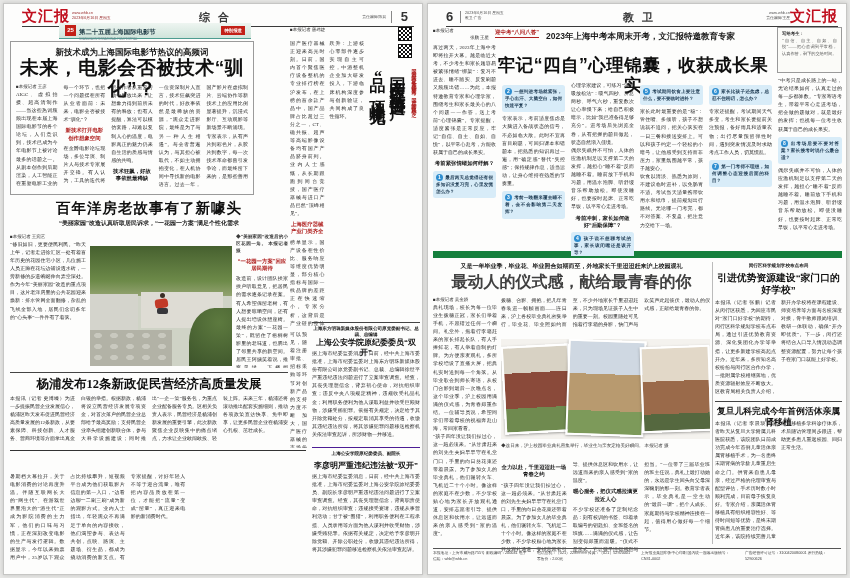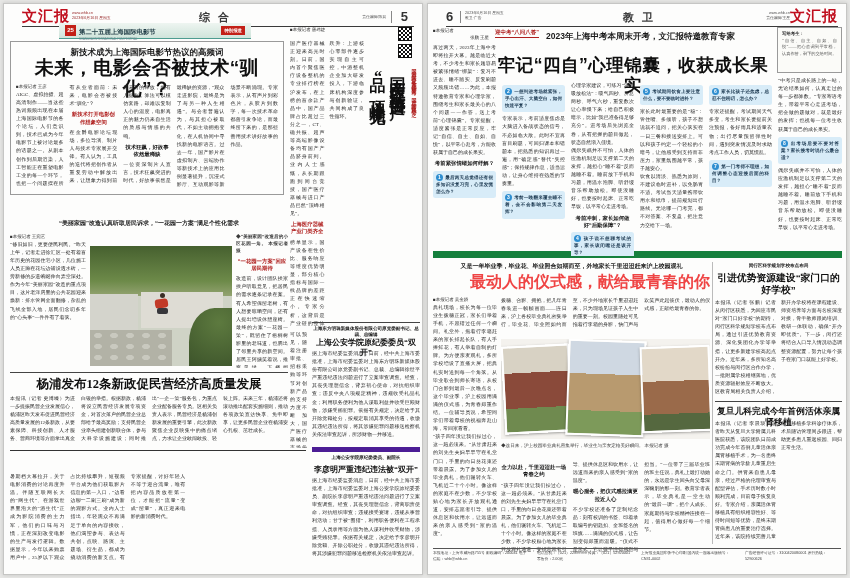--- a/index.html
+++ b/index.html
@@ -20,21 +20,21 @@
   .rh{font:bold 5.4px/1.35 "Liberation Sans",sans-serif;color:#b0201f;text-align:center;margin:3px 0;}
   .bh{font:bold 5.4px/1.35 "Liberation Sans",sans-serif;color:#151515;text-align:center;margin:3px 0;}
   .cap{font:4.6px/1.5 "Liberation Serif",serif;color:#3a3a3a;text-align:justify;}
   .kick{font:bold 8.5px/1.35 "Liberation Sans",sans-serif;color:#1c1c1c;text-align:center;}
   .deck{font:bold 6px/1.3 "Liberation Sans",sans-serif;color:#222;text-align:center;}
   .h-a{font:900 19px/1.1 "Liberation Sans",sans-serif;color:#0f0f0f;text-align:center;letter-spacing:.5px;}
   .h-b{font:900 14.5px/1.15 "Liberation Serif",serif;color:#101010;text-align:center;letter-spacing:1px;}
   .h-c{font:900 12.5px/1.15 "Liberation Serif",serif;color:#101010;text-align:center;}
   .h-d{font:900 10.5px/1.2 "Liberation Serif",serif;color:#101010;text-align:center;}
   .h-e{font:900 17.5px/1.15 "Liberation Sans",sans-serif;color:#0f0f0f;text-align:center;letter-spacing:.5px;}
-  .h-f{font:900 16px/1.15 "Liberation Sans",sans-serif;color:#ef4444;text-align:right;}
+  .h-f{font:900 16px/1.15 "Liberation Sans",sans-serif;color:#404040;text-align:center;}
   .h-g{font:900 9.8px/1.25 "Liberation Sans",sans-serif;color:#101010;text-align:center;}
   .h-h{font:900 8.8px/1.25 "Liberation Sans",sans-serif;color:#101010;text-align:center;}
   .h-x{font:900 8px/1.25 "Liberation Sans",sans-serif;color:#101010;text-align:center;}
   .dept{font:bold 4.6px/1.3 "Liberation Sans",sans-serif;color:#222;text-align:center;}
   .vhead{writing-mode:vertical-rl;text-orientation:upright;font:900 16px/1.22 "Liberation Serif",serif;color:#0f0f0f;letter-spacing:3px;}
   .vkick{writing-mode:vertical-rl;text-orientation:upright;font:bold 5px/1.6 "Liberation Sans",sans-serif;color:#b0201f;letter-spacing:1.5px;}
   .redtag{font:bold 5.5px/1.3 "Liberation Sans",sans-serif;color:#b0201f;border-bottom:.8px solid #b0201f;padding-bottom:1px;}
   .qbox{background:#d8ecf8;border-radius:2.5px;padding:3px;margin:3px 0;font:bold 4.6px/1.55 "Liberation Sans",sans-serif;color:#1d3a52;text-align:justify;}
   .qn{display:inline-block;width:7px;height:7px;border-radius:50%;background:#2f8ed0;color:#fff;font:bold 5px/7px "Liberation Sans",sans-serif;text-align:center;margin-right:2px;}
   .qr{width:14px;height:14px;border:1px solid #111;background:repeating-conic-gradient(#111 0% 25%,#fff 0% 50%) 0 0/4px 4px;}
@@ -70,34 +70,35 @@
 
     <div class="abs banner" style="left:55px;top:19px;width:192px;height:16px;">
       <span class="bicon">25</span>
       <span style="flex:1;">
         <span class="btitle">第二十五届上海国际电影节</span>
         <span class="bsub" style="display:block;">SHANGHAI INTERNATIONAL FILM FESTIVAL</span>
       </span>
       <span class="btag">特别报道</span>
     </div>
 
-    <div class="abs" style="left:6px;top:37px;width:274px;height:154px;border:.8px solid #9a9a9a;">
+    <div class="abs" style="left:6px;top:37px;width:244px;height:154px;border:.8px solid #9a9a9a;">
       <div class="abs kick" style="left:10px;right:10px;top:5px;">新技术成为上海国际电影节热议的高频词</div>
       <div class="abs h-a" style="left:4px;right:4px;top:16px;">未来，电影会否被技术“驯化”？</div>
       <div class="abs t" style="left:5px;right:5px;top:42px;bottom:4px;column-count:5;column-gap:6px;">
         <div class="by">■本报记者 王彦</div>
         <div>AIGC、虚拟拍摄、超高清制作——当这些热词频频出现在本届上海国际电影节的各个论坛，人们意识到，技术已成为今年电影节上被讨论最多的话题之一。从剧本创作到后期渲染，人工智能正在重塑电影工业的每一个环节，也把一个问题摆在所有从业者面前：未来，电影会否被技术“驯化”？</div>
         <div class="rh">新技术打开电影创作想象空间</div>
         <div>在金爵电影论坛现场，多位导演、制片人与技术专家展开交锋。有人认为，工具的迭代将把创作者从重复劳动中解放出来，让想象力得到前所未有的释放；也有人提醒，算法可以模仿套路，却难以复制人心的温度，电影真正的魅力仍来自生活的质感与情感的共鸣。</div>
         <div class="bh">技术狂飙，好故事依然最稀缺</div>
         <div>一位资深制片人直言，技术狂飙突进的时代，好故事依然是最稀缺的资源，“观众走进影院，最终是为了与另一种人生相遇”。与会者普遍认为，与其担心被取代，不如主动拥抱变化，在人机协同中寻找新的电影语言。过去一年，国产影片在虚拟制片、云端协作等新技术上的应用比例显著提升，沉浸式影厅、互动观影等新场景不断涌现。专家表示，从有声片到彩色片，从胶片到数字，每一次技术革命都曾引发争论，而最终留下来的，是那些善用技术讲好故事的作品。</div>
       </div>
     </div>
 
     <div class="abs" style="left:6px;top:194px;width:278px;height:172px;">
+      <div class="abs h-b" style="left:0;right:0;top:2px;">百年洋房老故事有了新噱头</div>
       <div class="abs deck" style="left:0;right:0;top:22px;">“美丽家园”改造认真听取居民诉求，“一花园一方案”满足个性化需求</div>
       <div class="abs t" style="left:0;top:36px;width:76px;bottom:2px;column-count:1;">
         <div class="by">■本报记者 王宛艺</div>
         <div>“修旧如旧，更要便民利民。”昨天上午，记者走进徐汇区一处有着百年历史的花园住宅小区，几位施工人员正蹲在花坛边铺设透水砖，一旁新修的步道蜿蜒伸向弄堂深处。作为今年“美丽家园”改造的重点项目，这片老洋房里的公共花园迎来焕新：排水管网全面翻修，杂乱的飞线全部入地，居民们念叨多年的“心头事”一件件有了着落。</div>
       </div>
 
       <div class="abs" style="left:80px;top:48px;width:142px;height:120px;background:#cfd3c6;overflow:hidden;">
         <div class="abs" style="left:0;top:0;right:0;height:42%;background:linear-gradient(180deg,#46602f,#6d8a49 70%,#93a371);"></div>
         <div class="abs" style="left:0;top:40%;width:34%;height:38%;background:#d4d4cc;"></div>
         <div class="abs" style="right:6%;top:38%;width:58%;height:30%;background:#dedcd4;"></div>
@@ -137,21 +138,21 @@
       </div>
       <div class="abs t" style="left:0;top:304px;width:17px;height:117px;">可以预见，随着注册审批、招标采购等环节对创新产品的支持力度不断加大，国产医疗器械的市场份额还将稳步提升，更多“上海智造”将走向全国、走向世界。</div>
     </div>
 
     <div class="abs" style="left:308px;top:318px;width:108px;height:122px;border-top:1px solid #444;">
       <div class="abs dept" style="left:0;right:0;top:3px;">上海东方明珠新媒体股份有限公司原党委副书记、总裁、总编辑</div>
       <div class="abs h-x" style="left:0;right:0;top:15px;">上海公安学院原纪委委员“双开”</div>
       <div class="abs t" style="left:0;right:0;top:27px;bottom:1px;">据上海市纪委监委消息，日前，经中共上海市委批准，上海市纪委监委对上海东方明珠新媒体股份有限公司原党委副书记、总裁、总编辑徐世平严重违纪违法问题进行了立案审查调查。经查，其丧失理想信念，背弃初心使命，对抗组织审查；违反中央八项规定精神，违规收受礼品礼金；利用职务便利为他人谋取利益并收受巨额财物，涉嫌受贿犯罪。依据有关规定，决定给予其开除党籍处分，按规定取消其享受的待遇，收缴其违纪违法所得，将其涉嫌犯罪问题移送检察机关依法审查起诉，所涉财物一并移送。</div>
     </div>
 
-    <div class="abs" style="left:308px;top:443px;width:108px;height:121px;border-top:5px solid #4c1d95;">
+    <div class="abs" style="left:308px;top:443px;width:108px;height:121px;border-top:1px solid #4c1d95;">
       <div class="abs dept" style="left:0;right:0;top:3px;">上海公安学院原纪委委员、副院长</div>
       <div class="abs h-x" style="left:0;right:0;top:13px;">李彦明严重违纪违法被“双开”</div>
       <div class="abs t" style="left:0;right:0;top:25px;bottom:1px;">据上海市纪委监委消息，日前，经中共上海市委批准，上海市纪委监委对上海公安学院原纪委委员、副院长李彦明严重违纪违法问题进行了立案审查调查。经查，其丧失理想信念，背离职责使命，对抗组织审查；违规接受宴请，违规从事营利活动；甘于被“围猎”，利用职务便利在工程承揽、人员录用等方面为他人谋利并收受财物，涉嫌受贿犯罪。依据有关规定，决定给予李彦明开除党籍、开除公职处分，收缴其违纪违法所得，将其涉嫌犯罪问题移送检察机关依法审查起诉。</div>
     </div>
   </section>
 
   <section class="sheet" style="left:427px;">
 
     <div class="phead">
       <span class="abs pageno" style="left:0;top:1px;">6</span>

